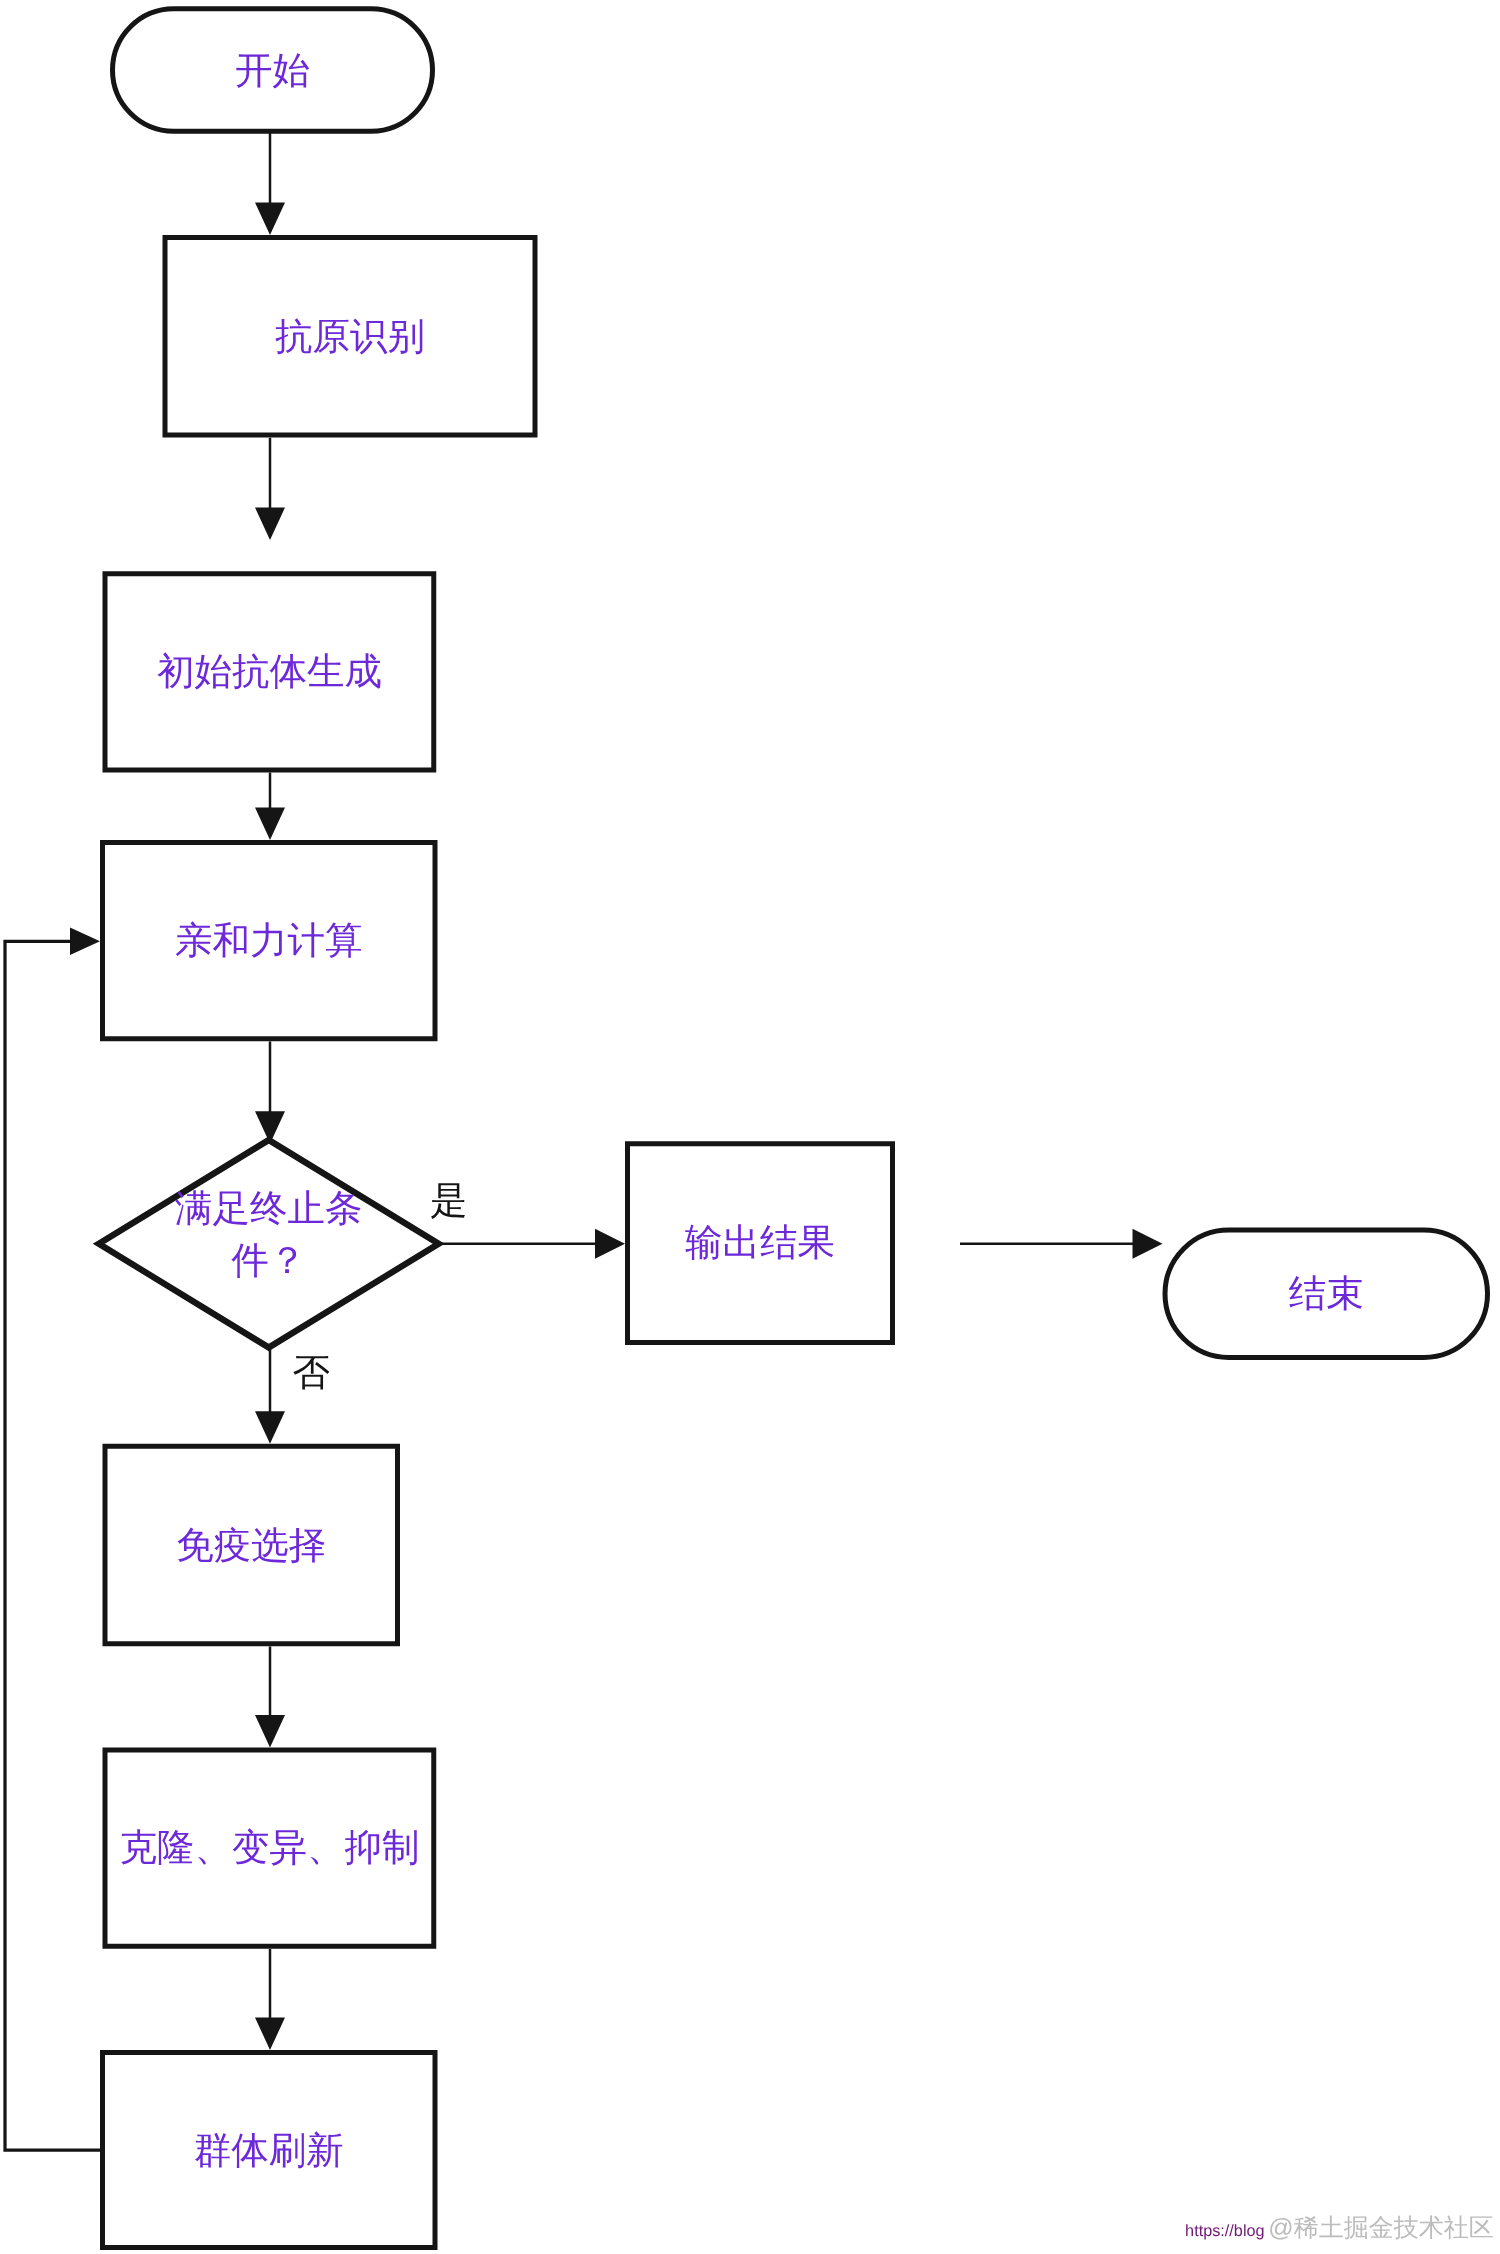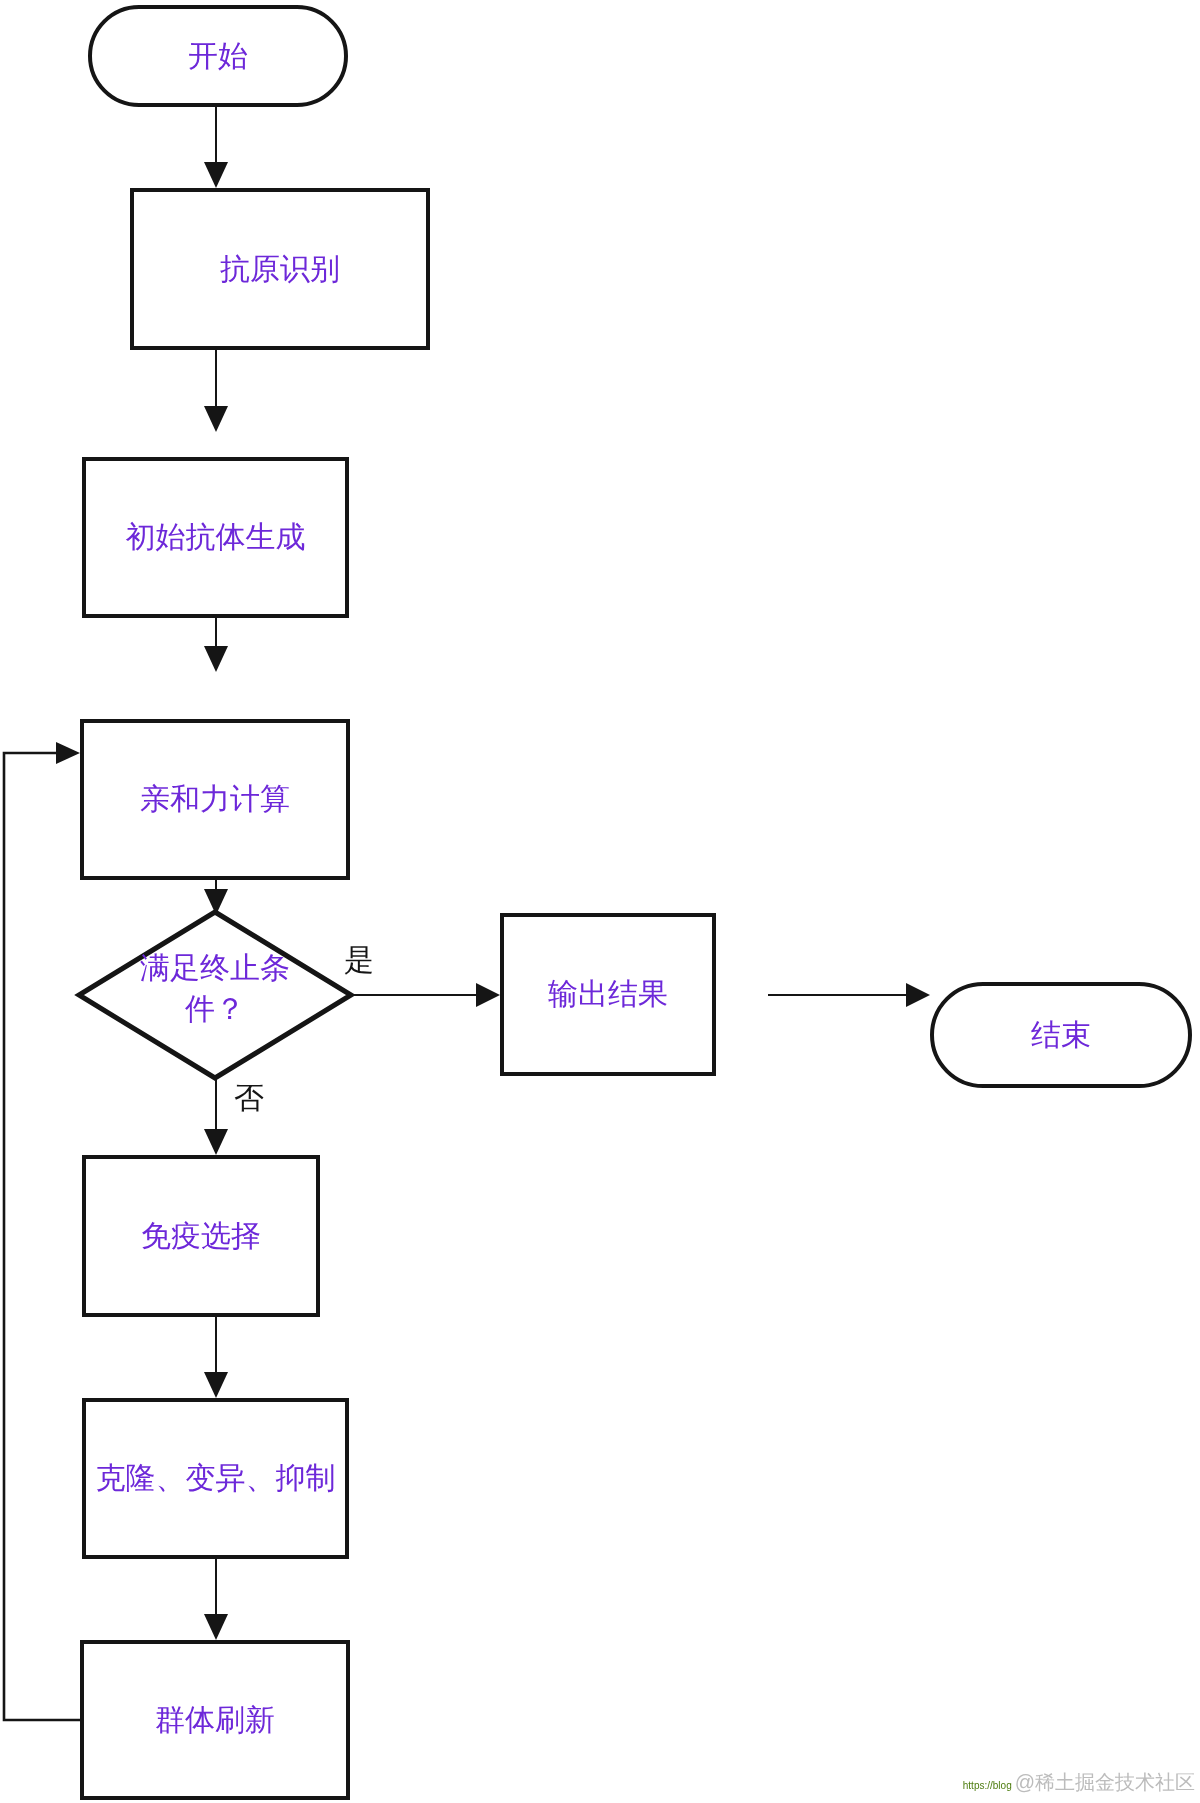--- a/index.html
+++ b/index.html
@@ -21,21 +21,21 @@
   .stadium  { border:4px solid #151515; border-radius:60px; }
   .diamond-label {
     background:transparent; border:none; flex-direction:column; line-height:1.38;
   }
   .diamond-label span { display:block; }
   .edge-label { position:absolute; font-size:30px; color:#151515; }
   .watermark {
     position:absolute; right:5px; bottom:7px;
     display:flex; align-items:baseline; gap:3px; white-space:nowrap;
   }
-  .wm-url    { color:#4d7c0f; font-size:10px; }
+  .wm-url    { color:#701a75; font-size:13px; }
   .wm-handle { color:#bcbcbc; font-size:20px; }
 </style>
 </head>
 <body>
 
 <div class="canvas">
 
   <svg class="edges-svg" viewBox="0 0 1200 1803">
 
     <polygon class="dshape" points="215,912 351,995 215,1078 79,995"></polygon>
@@ -87,21 +87,21 @@
   </div>
 
   <div class="node process" style="left:82px; top:188px; width:300px; height:162px;margin-left:48px;">
     <span>抗原识别</span>
   </div>
 
   <div class="node process" style="left:82px; top:432px; width:267px; height:161px;margin-top:25px;">
     <span>初始抗体生成</span>
   </div>
 
-  <div class="node process" style="left:80px; top:672px; width:270px; height:161px;margin-top:47px;">
+  <div class="node process" style="left:80px; top:672px; width:270px; height:161px;">
     <span>亲和力计算</span>
   </div>
 
   <div class="node diamond-label" style="left:125px; top:947px; width:180px;">
     <span>满足终止条</span>
     <span>件？</span>
   </div>
 
   <div class="node process" style="left:500px; top:913px; width:216px; height:163px;">
     <span>输出结果</span>

